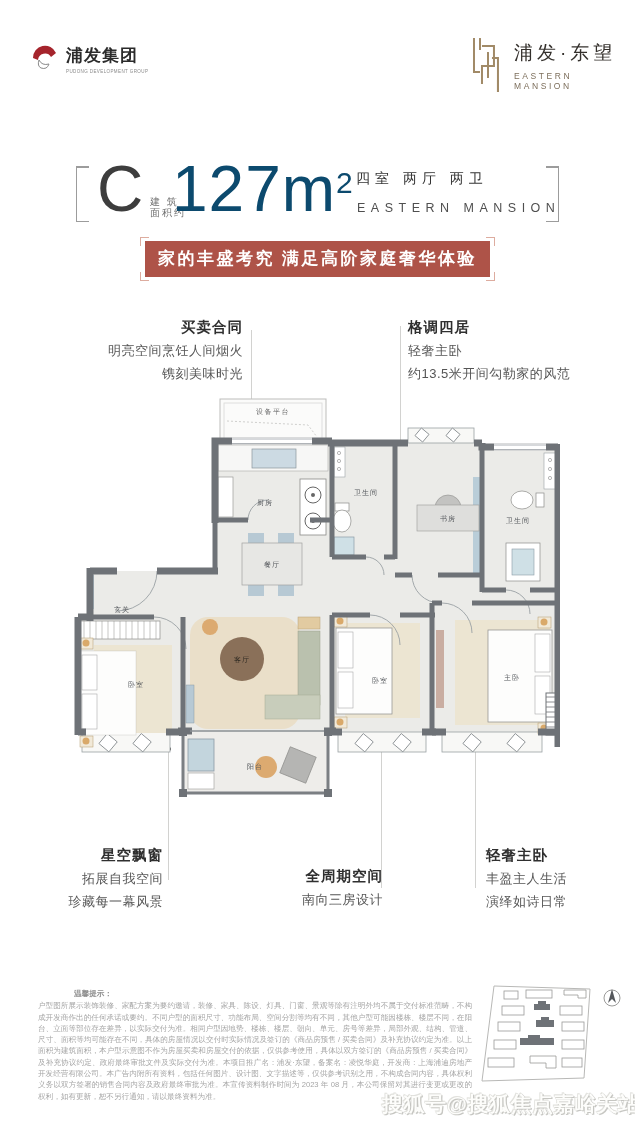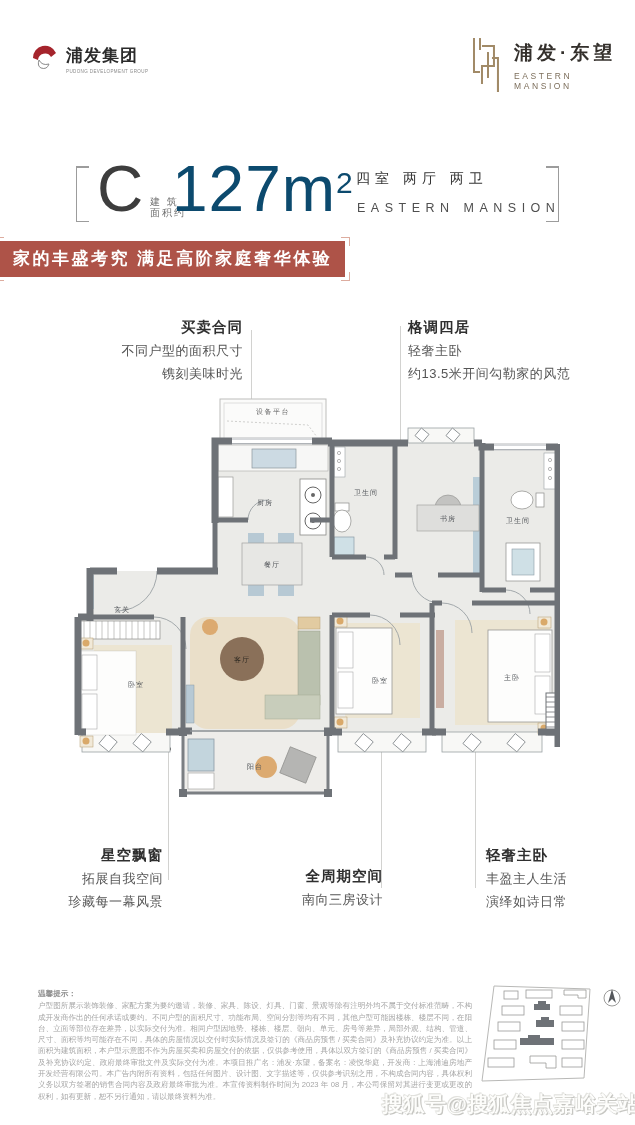--- a/index.html
+++ b/index.html
@@ -8,39 +8,39 @@
     position:relative; background:#fff; overflow:hidden;
     font-family:"Liberation Sans","DejaVu Sans",sans-serif; color:#3c3c3c;
   }
   .abs { position:absolute; }
 
   
   .logo-left { left:30px; top:42px; display:flex; align-items:flex-end; gap:6px; }
   .logo-left .zh { font-size:17px; font-weight:700; color:#2b2b2b; letter-spacing:1px; }
   .logo-left .en { font-size:4.5px; color:#8a8a8a; letter-spacing:.4px; margin-top:2px; }
   .logo-right { left:468px; top:36px; display:flex; align-items:center; gap:10px; }
-  .logo-right .zh { font-size:19px; color:#34302c; letter-spacing:4px; font-weight:700; }
+  .logo-right .zh { font-size:19px; color:#34302c; letter-spacing:4px; font-weight:400; }
   .logo-right .en { font-size:8.5px; color:#7d6f5c; letter-spacing:2.6px; margin-top:5px; }
 
   
   .bracket { top:166px; width:12px; height:56px; }
   .bracket.l { left:76px; border-left:1.5px solid #9c9c9c; }
   .bracket.l::before,.bracket.l::after { content:""; position:absolute; left:0; width:12px; height:1.5px; background:#9c9c9c; }
   .bracket.r { left:547px; border-right:1.5px solid #9c9c9c; }
   .bracket.r::before,.bracket.r::after { content:""; position:absolute; right:0; width:12px; height:1.5px; background:#9c9c9c; }
   .bracket::before { top:0; } .bracket::after { bottom:0; }
   .t-unit { left:97px; top:152px; font-size:64px; font-weight:300; color:#3d3d3d; }
   .t-note { left:150px; top:196px; font-size:10px; color:#6f6f6f; letter-spacing:2px; line-height:11px; text-align:justify; }
   .t-area { left:172px; top:152px; font-size:64px; font-weight:300; color:#0c4a6e; letter-spacing:1px; }
   .t-area sup { font-size:30px; vertical-align:18px; letter-spacing:0; }
   .t-rooms { left:356px; top:170px; font-size:14px; color:#333; letter-spacing:5px; font-weight:500; white-space:nowrap; }
   .t-rooms-en { left:357px; top:201px; font-size:12.5px; color:#4f4f4f; letter-spacing:5.5px; white-space:nowrap; }
 
   
-  .banner-wrap { left:0; top:241px; width:635px; display:flex; }
+  .banner-wrap { left:0; top:241px; width:635px; display:flex; justify-content:center; }
   .banner { position:relative; background:#ae5348; color:#fff; font-size:17px; font-weight:700;
             letter-spacing:2.5px; padding:6px 13px 7px; white-space:nowrap; }
   .bc { position:absolute; width:9px; height:9px; border:0 solid #ddac9f; }
   .bc.tl { left:-5px; top:-4px; border-left-width:1px; border-top-width:1px; }
   .bc.tr { right:-5px; top:-4px; border-right-width:1px; border-top-width:1px; }
   .bc.bl { left:-5px; bottom:-4px; border-left-width:1px; border-bottom-width:1px; }
   .bc.br { right:-5px; bottom:-4px; border-right-width:1px; border-bottom-width:1px; }
 
   
   .callout { width:220px; line-height:23px; }
@@ -63,21 +63,21 @@
   .ld3 { left:168px; top:749px; height:131px; }
   .ld4 { left:381px; top:670px; height:218px; }
   .ld5 { left:475px; top:727px; height:161px; }
 
   
   .plan { left:70px; top:395px; }
 
   
   .disclaimer { left:38px; top:988px; width:434px; font-size:7.6px; line-height:11.3px;
                 color:#a6a6a6; text-align:justify; }
-  .disclaimer .dt { font-weight:700; color:#8f8f8f; display:block; margin-bottom:1px; }
+  .disclaimer .dt { font-weight:700; color:#8f8f8f; display:block; margin-bottom:1px;margin-left:36px; }
 
   
   .siteplan { left:478px; top:984px; }
 
   
   .watermark { left:382px; top:1090px; font-size:21px; font-weight:700; letter-spacing:.5px;
                color:#fdfdfb; text-shadow:0 0 1px #b9b9b4, 1.2px 1.2px 0 #c8c8c4, -0.8px -0.8px 0 #e6e6e2;
                white-space:nowrap; }
 </style>
 </head>
@@ -127,21 +127,21 @@
     <span>家的丰盛考究 满足高阶家庭奢华体验</span>
     <i class="bc tl"></i>
     <i class="bc tr"></i>
     <i class="bc bl"></i>
     <i class="bc br"></i>
   </div>
 </div>
 
 <div class="abs callout ra co-kitchen">
   <div class="ct">买卖合同</div>
-  <div class="cl">不同户型的面积尺寸</div>
+  <div class="cl">明亮空间烹饪人间烟火</div>
   <div class="cl">镌刻美味时光</div>
 </div>
 <div class="abs callout co-four">
   <div class="ct">格调四居</div>
   <div class="cl">轻奢主卧</div>
   <div class="cl">约13.5米开间勾勒家的风范</div>
 </div>
 <div class="abs callout ra co-bay">
   <div class="ct">星空飘窗</div>
   <div class="cl">拓展自我空间</div>

